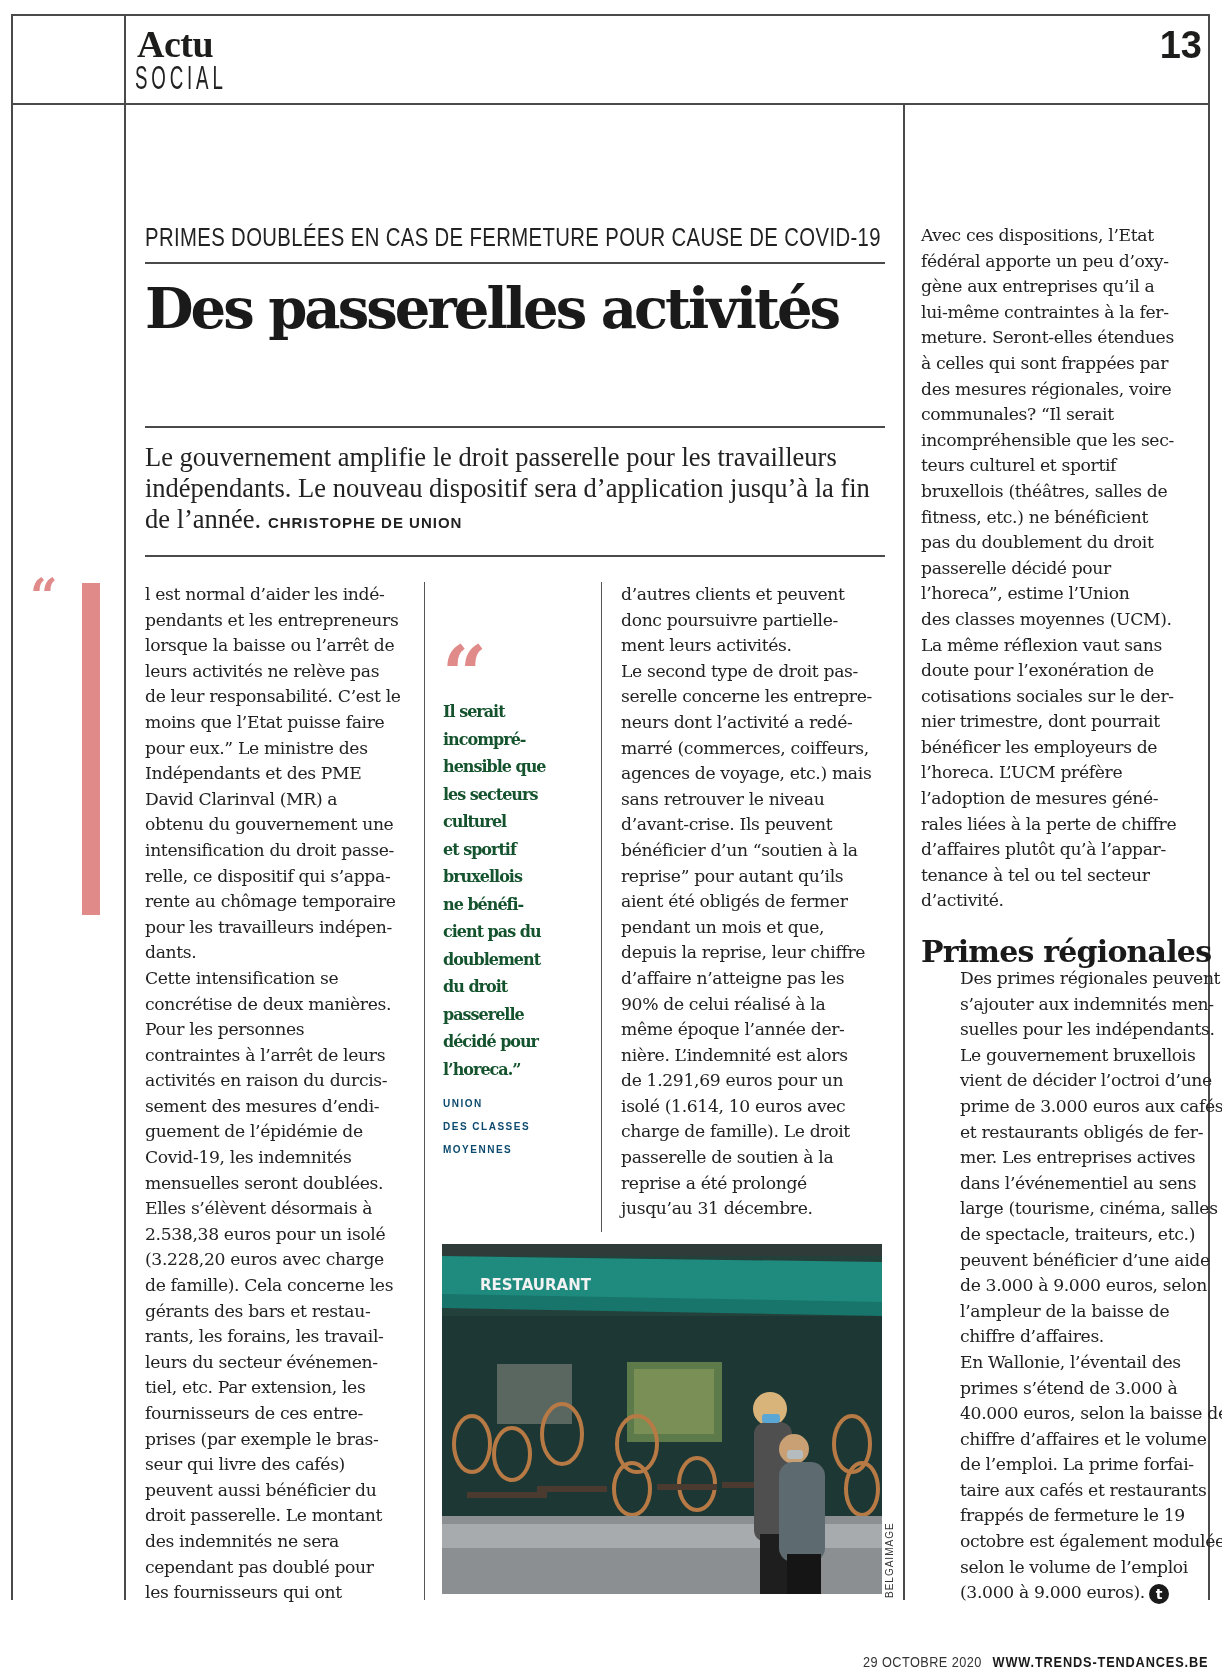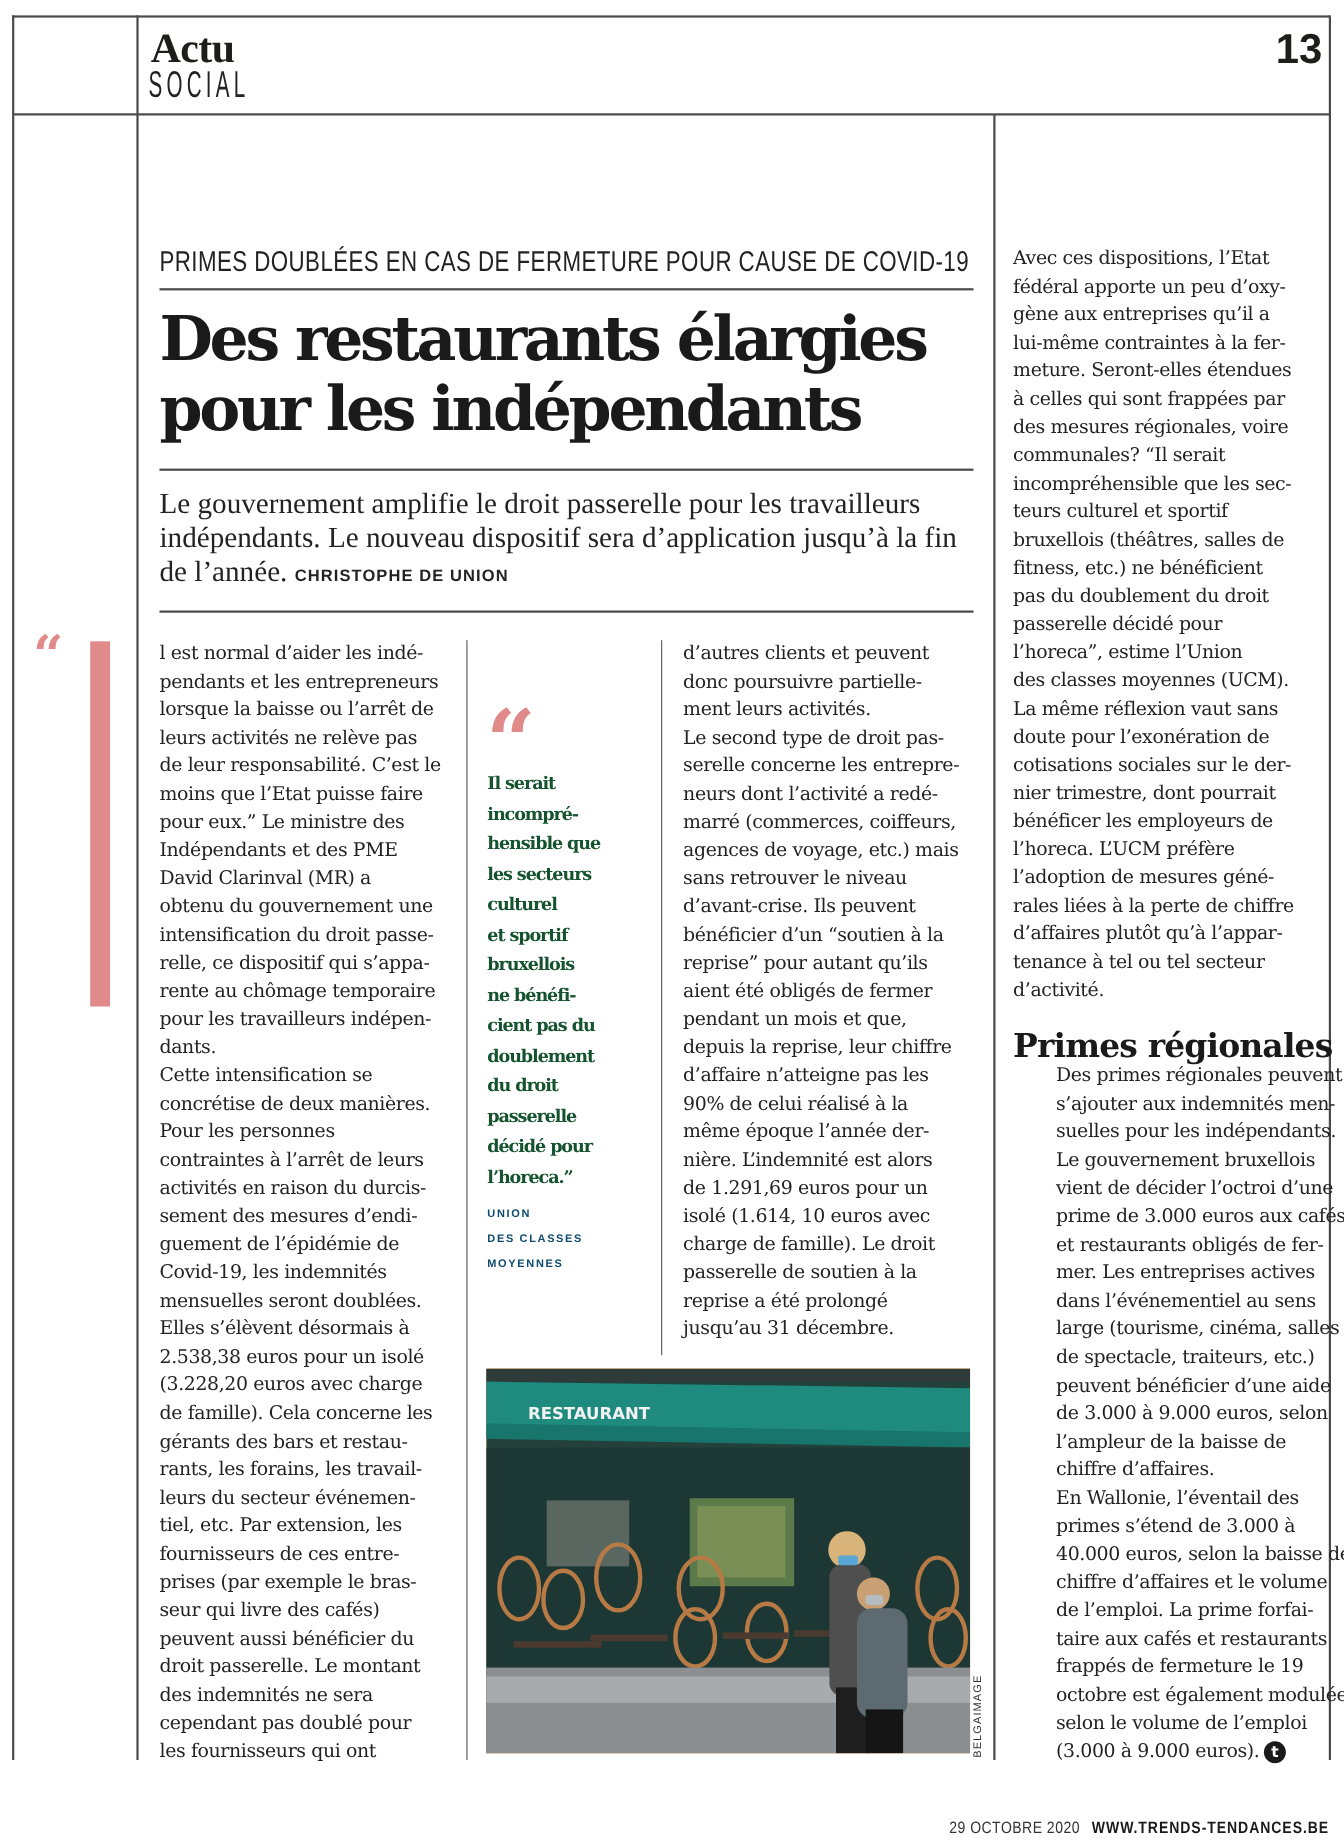--- a/index.html
+++ b/index.html
@@ -52,22 +52,21 @@
 <div class="line-v" style="left:124px; top:14px; height:1586px;"></div>
 <div class="line-v" style="left:903px; top:104px; height:1496px;"></div>
 
 <div class="abs hdr-actu">Actu</div>
 <div class="abs hdr-social">SOCIAL</div>
 <div class="abs hdr-page">13</div>
 
 <div class="abs kicker">PRIMES DOUBLÉES EN CAS DE FERMETURE POUR CAUSE DE COVID-19</div>
 <div class="line-h" style="left:145px; top:262px; width:740px; height:2px;"></div>
 <div class="abs title">
-  <div>Des restaurants élargies</div>
-  <div>pour les indépendants</div>
+  <div>Des passerelles activités</div>
 </div>
 <div class="line-h" style="left:145px; top:426px; width:740px; height:2px;"></div>
 <div class="abs lede"><span>Le gouvernement amplifie le droit passerelle pour les travailleurs indépendants. Le nouveau dispositif sera d’application jusqu’à la fin de l’année. </span><span class="byline">CHRISTOPHE DE UNION</span></div>
 <div class="line-h" style="left:145px; top:555px; width:740px; height:2px;"></div>
 
 <div class="abs big-quote-mark">“</div>
 <div class="abs drop-bar"></div>
 
 <div class="abs body-col col1">l est normal d’aider les indé-
 pendants et les entrepreneurs

